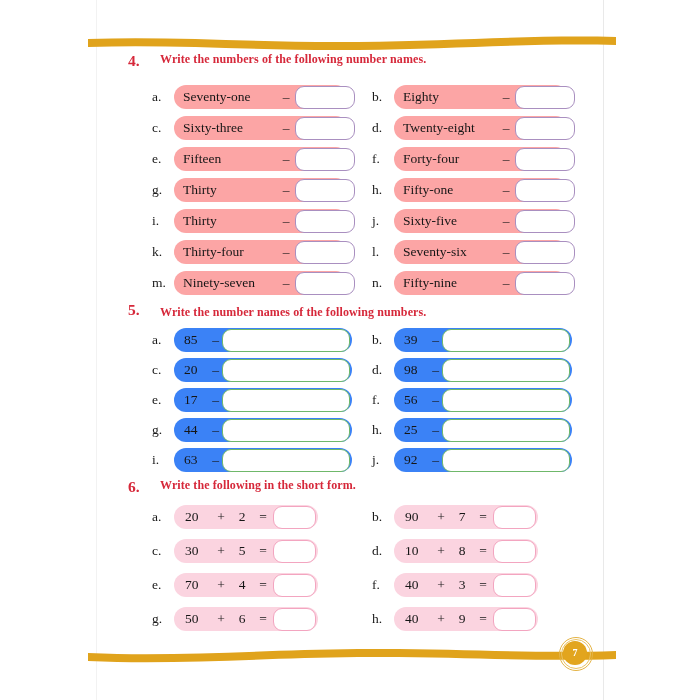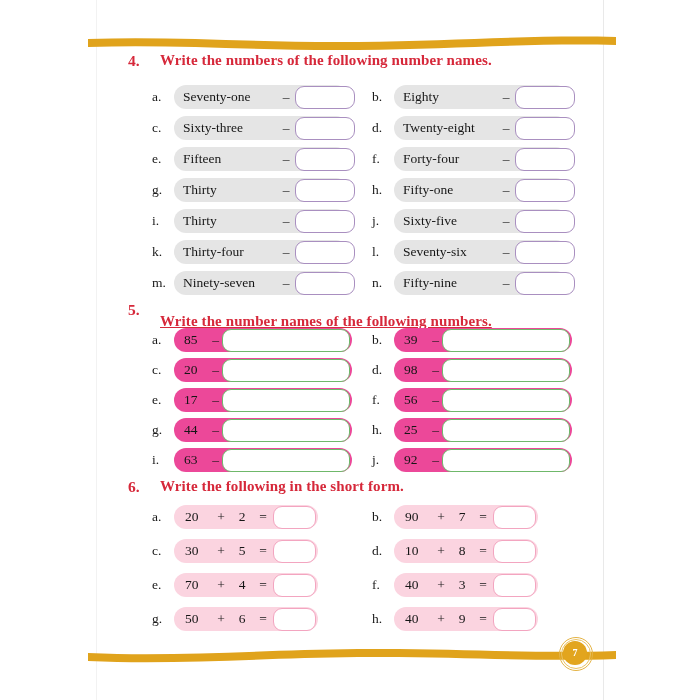--- a/index.html
+++ b/index.html
@@ -83,21 +83,21 @@
     top: 0;
     width: 700px;
   }
   .section { position: absolute; left: 0; width: 700px; }
 
   .q-head {
     position: absolute;
     left: 128px;
     white-space: nowrap;
     color: #d6283a;
-    font-size: 15px;
+    font-size: 12px;
     font-weight: bold;
     font-family: "Liberation Serif", "DejaVu Serif", serif;
     letter-spacing: 0.1px;
   }
   .q-num {
     position: absolute;
     left: 128px;
     color: #d6283a;
     font-size: 15.5px;
     font-weight: bold;
@@ -122,22 +122,22 @@
 
   
   .capsule {
     position: relative;
     height: 24px;
     border-radius: 12px;
     display: flex;
     align-items: center;
     box-sizing: border-box;
   }
-  .capsule.purple { background: #e5e5e5; }
-  .capsule.green  { background: #ec4899; }
+  .capsule.purple { background: #fca5a5; }
+  .capsule.green  { background: #3b82f6; }
   .capsule.pink   { background: #fbd4e0; }
 
   .prompt {
     font-size: 13.5px;
     color: #161616;
     font-family: "Liberation Serif", "DejaVu Serif", serif;
     white-space: nowrap;
     padding-left: 9px;
     flex: none;
   }
@@ -319,21 +319,21 @@
           <span class="letter">n.</span>
           <div class="capsule purple">
             <span class="prompt">Fifty-nine</span>
             <span class="dash">–</span>
             <div class="answer purple"></div>
           </div>
         </div>
       </div>
       <div class="section q5" style="top: 301px; height: 1px;">
         <div class="q-num" style="top: 0px;">5.</div>
-        <div class="q-head q-text" style="top: 12px; text-decoration: underline;">Write the number names of the following numbers.</div>
+        <div class="q-head q-text" style="top: 4px;">Write the number names of the following numbers.</div>
         <div class="item" style="left: 152px; top: 27px;">
           <span class="letter">a.</span>
           <div class="capsule green">
             <span class="prompt">85</span>
             <span class="dash">–</span>
             <div class="answer green"></div>
           </div>
         </div>
         <div class="item" style="left: 372px; top: 27px;">
           <span class="letter">b.</span>

